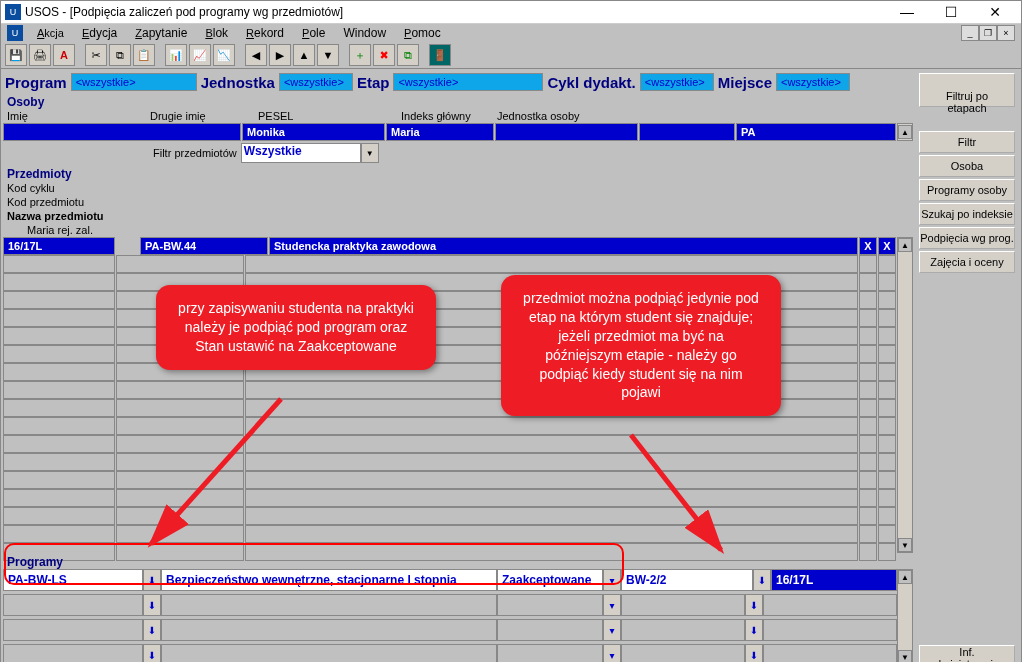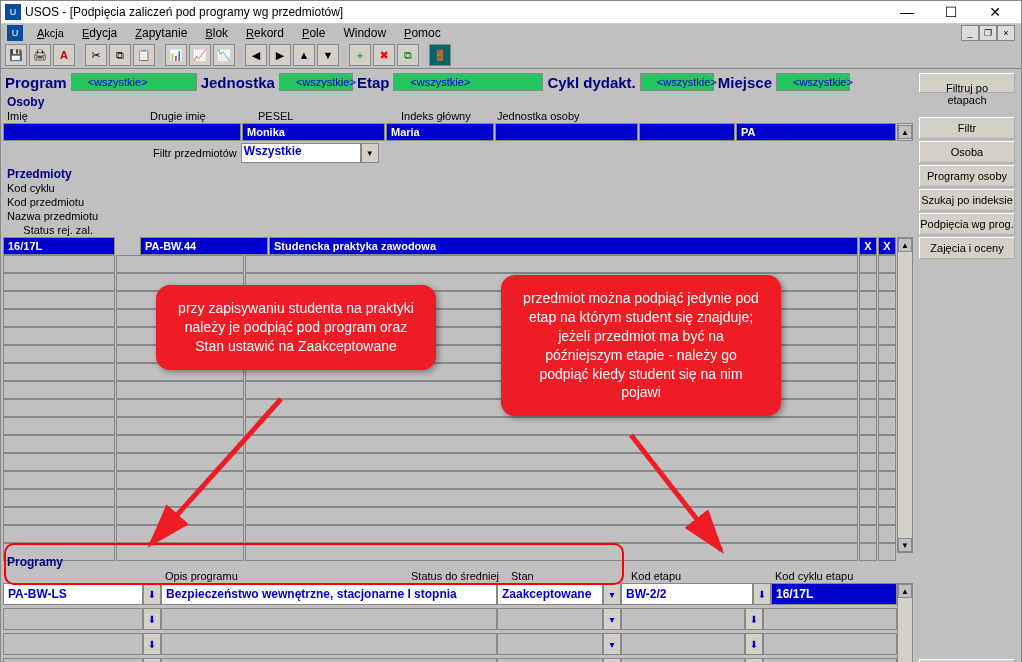--- a/index.html
+++ b/index.html
@@ -16,22 +16,22 @@
   .mdi-btns .b { width: 18px; height: 16px; border: 1px solid #888; background: #ddd; display:flex; align-items:center; justify-content:center; font-size:9px; }
   .toolbar { height: 28px; display: flex; align-items: center; padding: 2px 4px; gap: 2px; background: #c0c0c0; border-bottom: 1px solid #888; }
   .toolbar .tbtn { width: 22px; height: 22px; border: 1px solid #888; background: #d4d0c8; display:flex; align-items:center; justify-content:center; }
   .toolbar .sep { width: 6px; }
   .content { flex: 1; display: flex; position: relative; background: #c0c0c0; padding: 2px; }
   .main { flex: 1; display: flex; flex-direction: column; padding-right: 2px; }
   .rightcol { width: 104px; display: flex; flex-direction: column; gap: 2px; padding: 2px 4px; }
   .rightcol button, .rightcol .btn { height: 22px; font-size: 11px; background: #d4d0c8; border: 1px outset #fff; }
   .filterrow { height: 22px; display: flex; align-items: center; gap: 4px; padding: 0 2px; }
   .filterrow .lbl { color: #000080; font-weight: bold; font-size: 15px; }
-  .filterrow .val { color: #0000cc; border: 1px solid #888; background: #22c55e; padding: 1px 16px; height: 18px; display:inline-flex; align-items:center; }
-  .filtrujbtn { height: 20px; font-size: 11px; padding: 8px 6px; background: #d4d0c8; border: 1px outset #fff; }
+  .filterrow .val { color: #0000cc; border: 1px solid #888; background: #0ea5e9; padding: 1px 4px; height: 18px; display:inline-flex; align-items:center; }
+  .filtrujbtn { height: 20px; font-size: 11px; padding: 16px 6px; background: #d4d0c8; border: 1px outset #fff; }
   .section-title { color: #000080; font-weight: bold; font-size: 12px; padding: 2px 4px 0 4px; }
   .personhdr { display: flex; color: #000; font-size: 11px; padding: 0 2px; }
   .personhdr div, .personrow div { padding: 1px 2px; }
   .personrow { display: flex; }
   .personrow .cell { background: #0000cc; color: #fff; font-weight: bold; height: 18px; border: 1px solid #888; margin-right: 1px; display:flex; align-items:center; padding: 0 4px; overflow:hidden; }
   .subfilter { display: flex; align-items: center; gap: 4px; padding: 2px 4px; }
   .subfilter select, .combo { background: #fff; color: #0000cc; border: 1px solid #888; height: 20px; font-size: 12px; font-weight: bold; padding: 0 2px; }
   .gridhdr { display: flex; font-size: 11px; color: #000; padding: 0 2px; flex-direction: column; }
   .gridhdr div { padding: 1px 2px; }
   .gridrow { display: flex; height: 18px; }
@@ -150,22 +150,22 @@
         <div class="zajcombo">
           <div class="combo" style="width:120px;">Wszystkie</div>
           <div class="dd">▼</div>
         </div>
       </div>
 
       <div class="section-title">Przedmioty</div>
       <div class="gridhdr">
         <div style="width:112px;">Kod cyklu</div>
         <div style="width:128px;">Kod przedmiotu</div>
-        <div style="flex:1;">Nazwa przedmiotu</div>
-        <div style="width:90px;text-align:right;">Status rej. zal.</div>
+        <div style="flex:1;font-weight:bold;">Nazwa przedmiotu</div>
+        <div style="width:90px;text-align:right;">Maria rej. zal.</div>
       </div>
 
       <div style="display:flex; height:316px;">
         <div style="flex:1;">
           <div class="gridrow sel">
             <div class="cell" style="width:112px;">16/17L</div>
             <div class="cell" style="width:128px;margin-left:24px;">PA-BW.44</div>
             <div class="cell" style="flex:1;">Studencka praktyka zawodowa</div>
             <div class="cell chk">X</div>
             <div class="cell chk">X</div>
@@ -291,28 +291,20 @@
               <div class="cell chk"></div>
             </div>
         </div>
         <div class="scrollbar">
           <div class="arr">▲</div>
           <div class="arr">▼</div>
         </div>
       </div>
 
       <div class="section-title">Programy</div>
-      <div class="proghdr">
-        <div style="width:160px;"></div>
-        <div style="width:246px;">Opis programu</div>
-        <div style="width:100px;">Status do średniej</div>
-        <div style="width:120px;">Stan</div>
-        <div style="width:144px;">Kod etapu</div>
-        <div style="flex:1;">Kod cyklu etapu</div>
-      </div>
 
       <div style="display:flex;">
         <div style="flex:1;">
           <div class="progrow">
             <div class="cell" style="width:140px;">PA-BW-LS</div>
             <div class="lov">⬇</div>
             <div class="cell" style="width:336px;background:#fff;">Bezpieczeństwo wewnętrzne, stacjonarne I stopnia</div>
             <div class="cell" style="width:106px;">Zaakceptowane</div>
             <div class="lov">▾</div>
             <div class="cell" style="width:132px;">BW-2/2</div>

